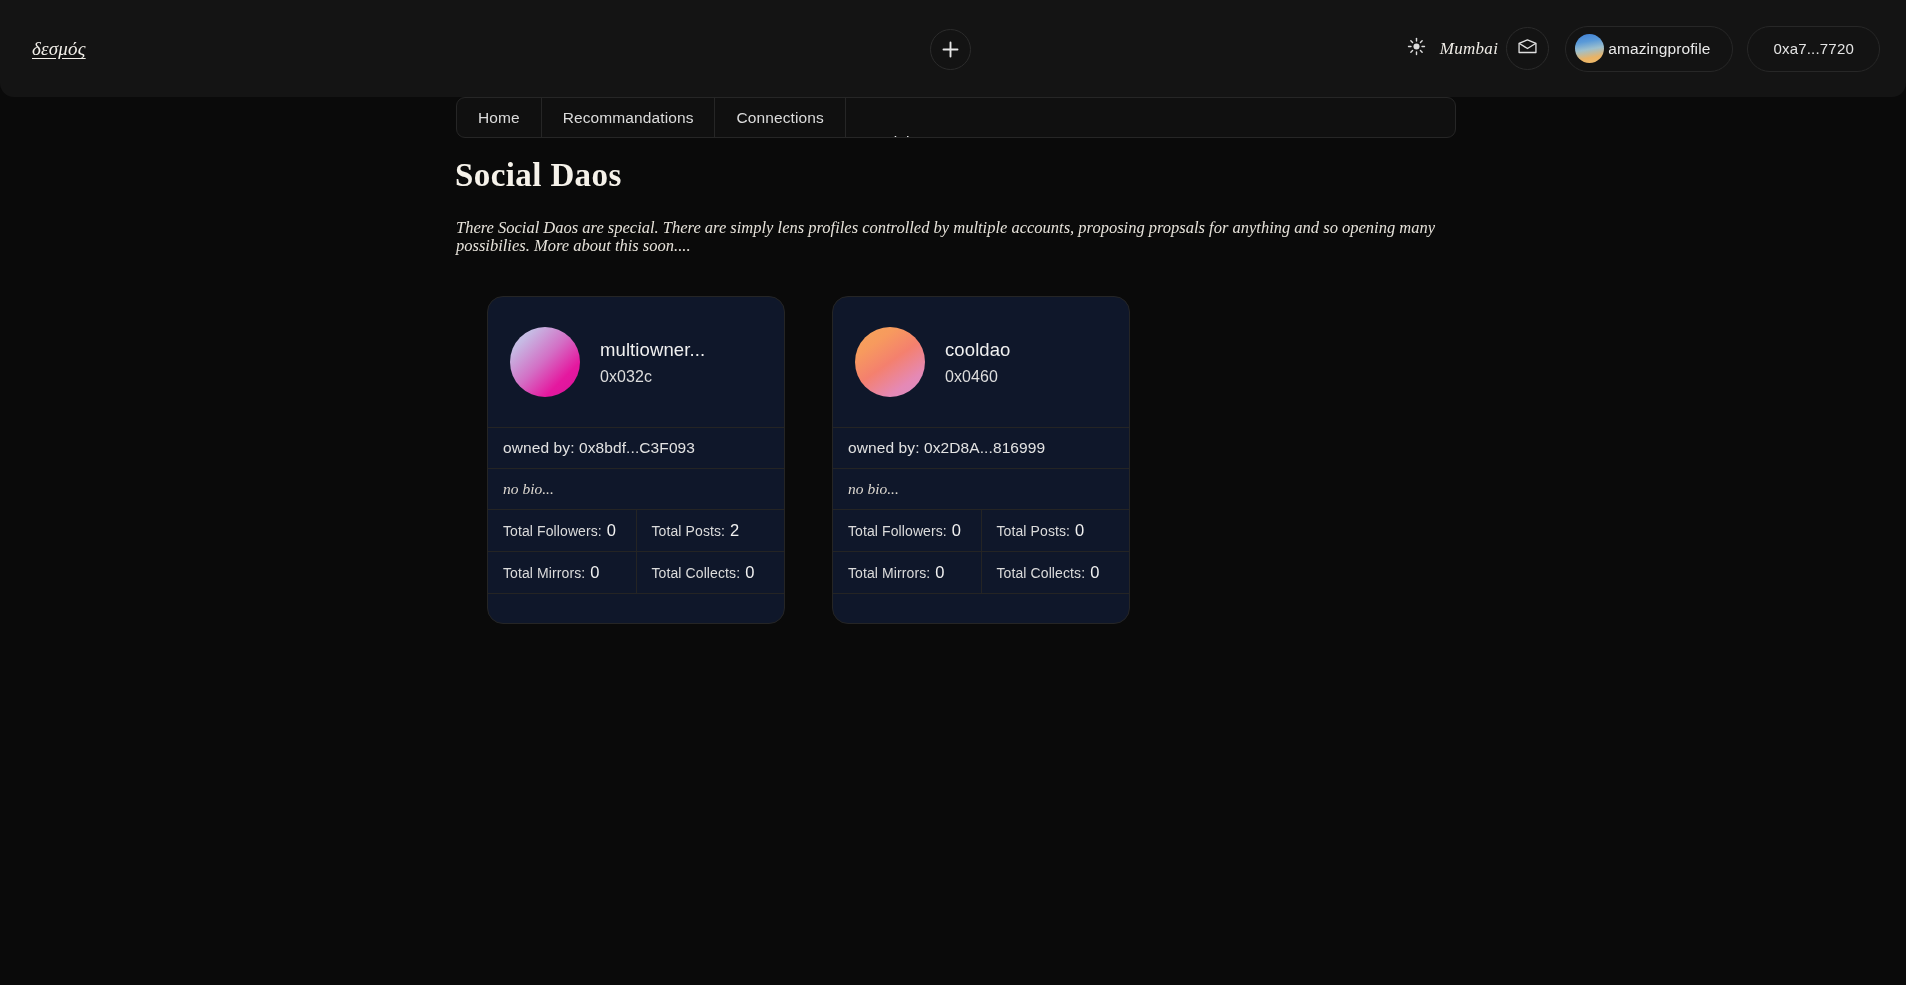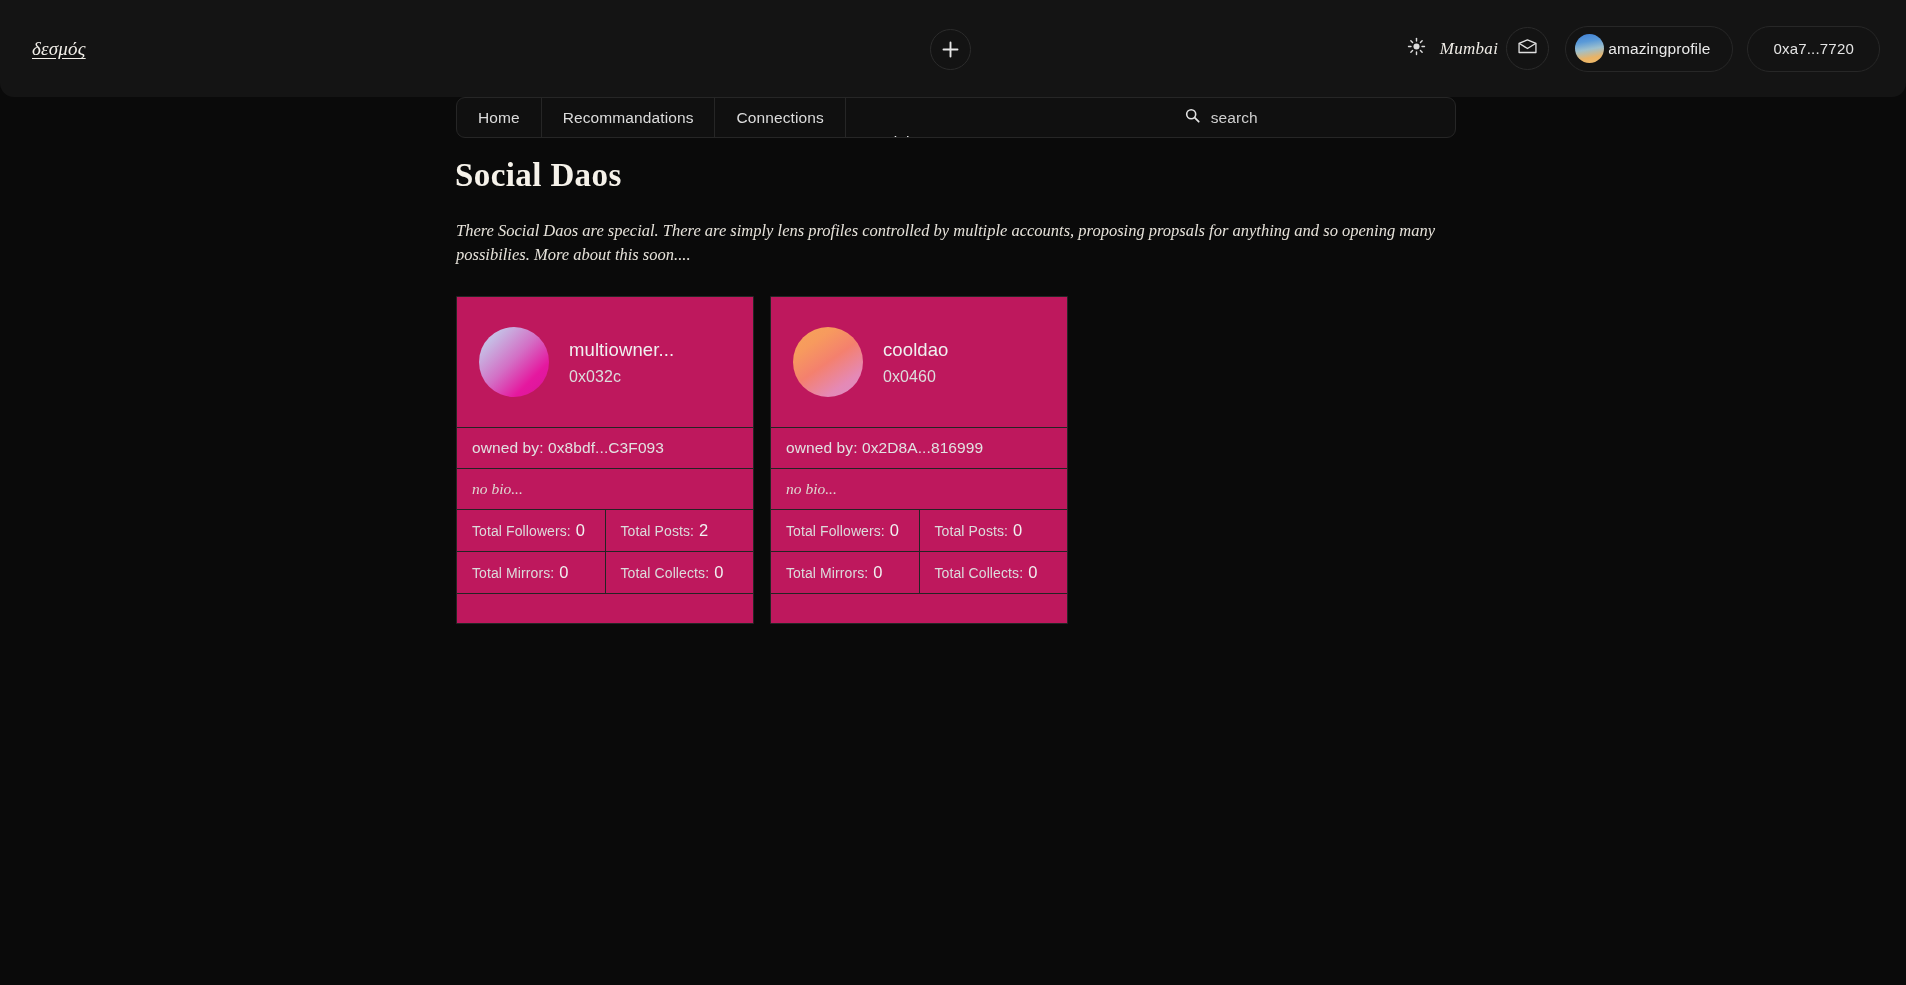--- a/index.html
+++ b/index.html
@@ -201,38 +201,39 @@
   }
 
   .page-desc {
     position: absolute;
     left: 456px;
     top: 81px;
     width: 1000px;
     font-family: "Liberation Serif", serif;
     font-style: italic;
     font-size: 16.5px;
-    line-height: 24px;
+    line-height: 18px;
     color: #e6e2da;
   }
 
   .cards {
     position: absolute;
     left: 456px;
     top: 158px;
     display: flex;
     gap: 16px;
   }
 
   .card {
     width: 298px;
     border: 1px solid #252525;
-    border-radius: 1px;
-    background: #be185d;
+    border-radius: 16px;
+    background: #0f172a;
     overflow: hidden;
+    margin-left: 31px;
   }
 
   .card-head {
     display: flex;
     align-items: center;
     gap: 20px;
     padding: 22px 20px 22px 22px;
     height: 130px;
   }
 
@@ -340,29 +341,20 @@
   </div>
 </div>
 
 <div class="tabbar">
 
   <div class="tab">Home</div>
   <div class="tab">Recommandations</div>
   <div class="tab">Connections</div>
   <div class="tab active">Social Groups</div>
 
-  <div class="search-cell">
-    <span>
-      <svg width="15" height="15" viewBox="0 0 16 16">
-        <circle cx="6.6" cy="6.6" r="4.8" fill="none" stroke="#e2e2e2" stroke-width="1.7"></circle>
-        <path d="M10.3 10.3 L14.6 14.6" stroke="#e2e2e2" stroke-width="1.9" stroke-linecap="round"></path>
-      </svg>
-    </span>
-    <span class="search-placeholder">search</span>
-  </div>
 </div>
 
 <div class="page">
 
   <div class="page-title">Social Daos</div>
   <div class="page-desc">There Social Daos are special. There are simply lens profiles controlled by multiple accounts, proposing propsals for anything and so opening many possibilies. More about this soon....</div>
 
   <div class="cards">
 
     <div class="card">

